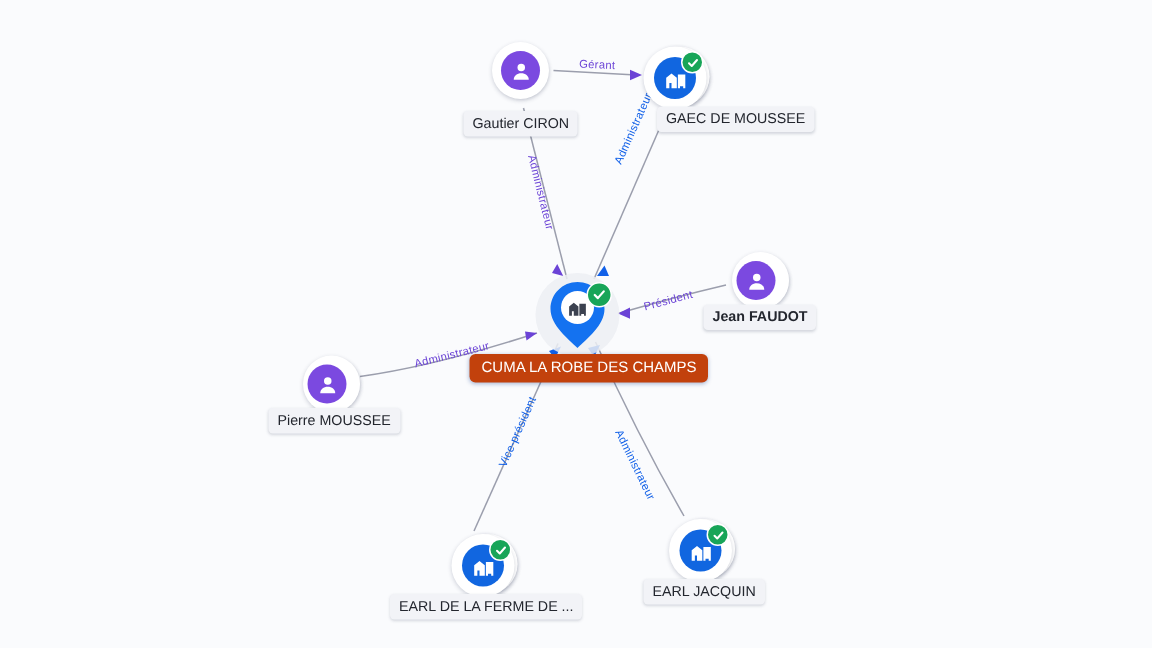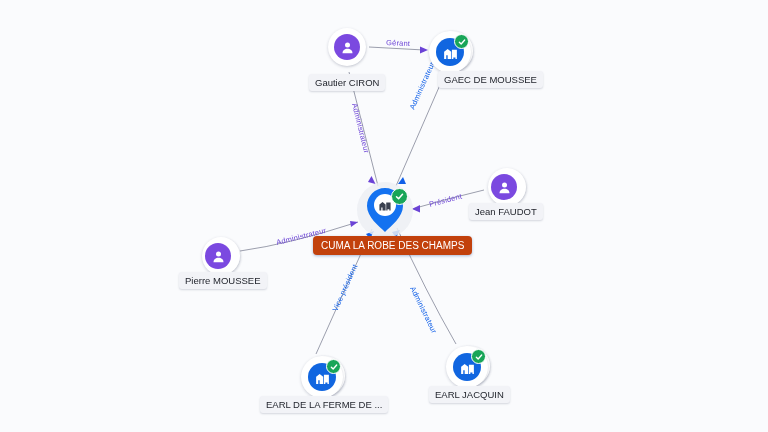--- a/index.html
+++ b/index.html
@@ -130,21 +130,21 @@
 
 <div class="node" style="left:504px;top:187px;">
   <div class="stack" style="left:-12px;top:-17px;width:34px;height:34px;"></div>
   <div class="stack" style="left:-16px;top:-19px;width:38px;height:38px;"></div>
   <div class="icon-circle person-circle" style="left:-13px;top:-13px;width:26px;height:26px;">
     <svg width="15" height="15" viewBox="0 0 24 24" fill="#ffffff">
       <circle cx="12" cy="8" r="4"></circle>
       <path d="M4 21c0-4.4 3.6-7 8-7s8 2.6 8 7z"></path>
     </svg>
   </div>
-  <div class="node-label" style="left:-35px;top:16px;">Jean FAUDOT</div>
+  <div class="node-label" style="left:-35px;top:16px;font-weight:bold;">Jean FAUDOT</div>
 </div>
 
 <div class="node" style="left:218px;top:256px;">
   <div class="stack" style="left:-12px;top:-17px;width:34px;height:34px;"></div>
   <div class="stack" style="left:-16px;top:-19px;width:38px;height:38px;"></div>
   <div class="icon-circle person-circle" style="left:-13px;top:-13px;width:26px;height:26px;">
     <svg width="15" height="15" viewBox="0 0 24 24" fill="#ffffff">
       <circle cx="12" cy="8" r="4"></circle>
       <path d="M4 21c0-4.4 3.6-7 8-7s8 2.6 8 7z"></path>
     </svg>

